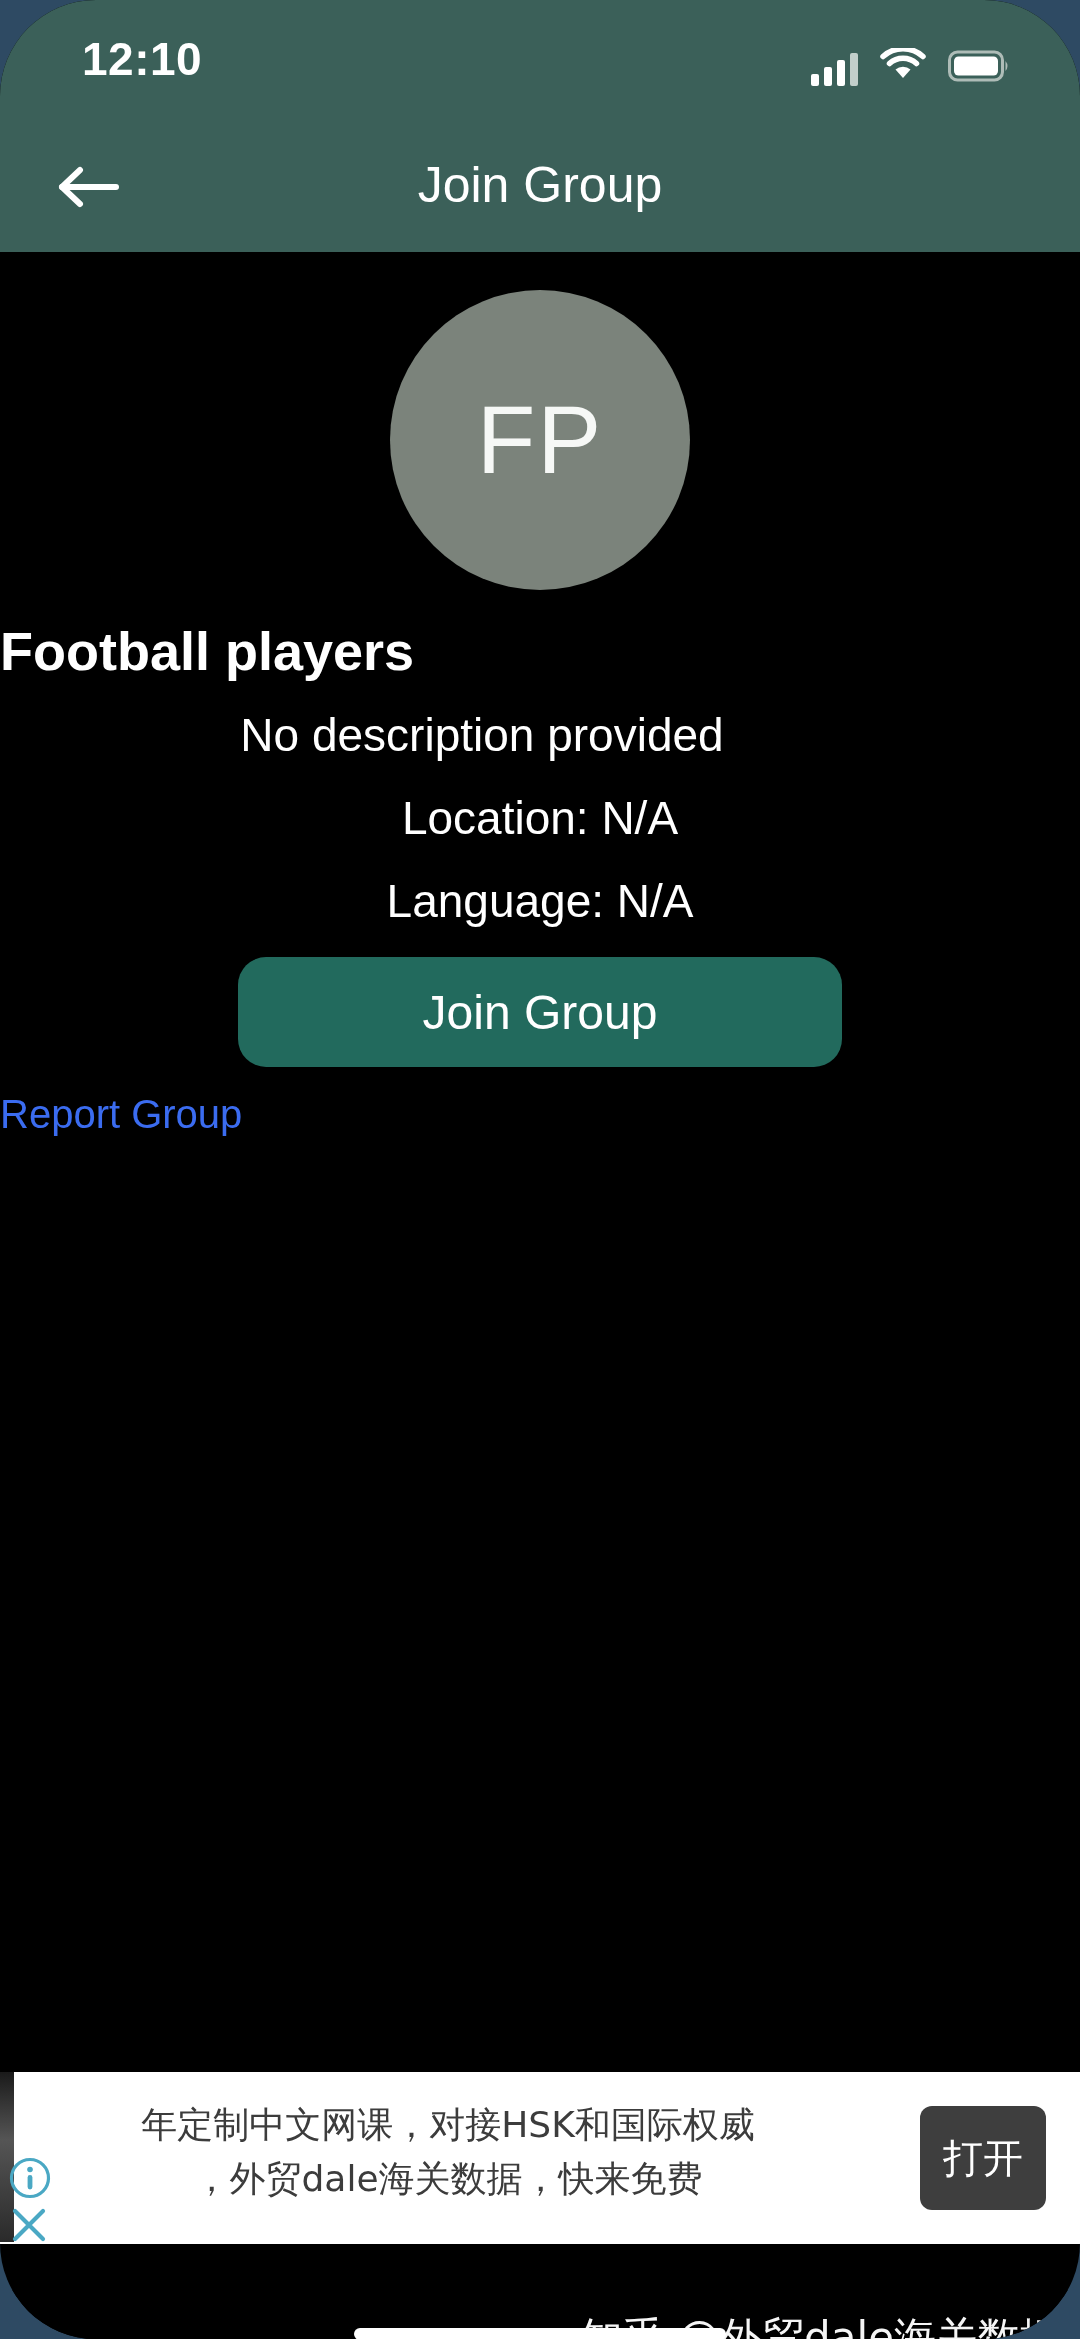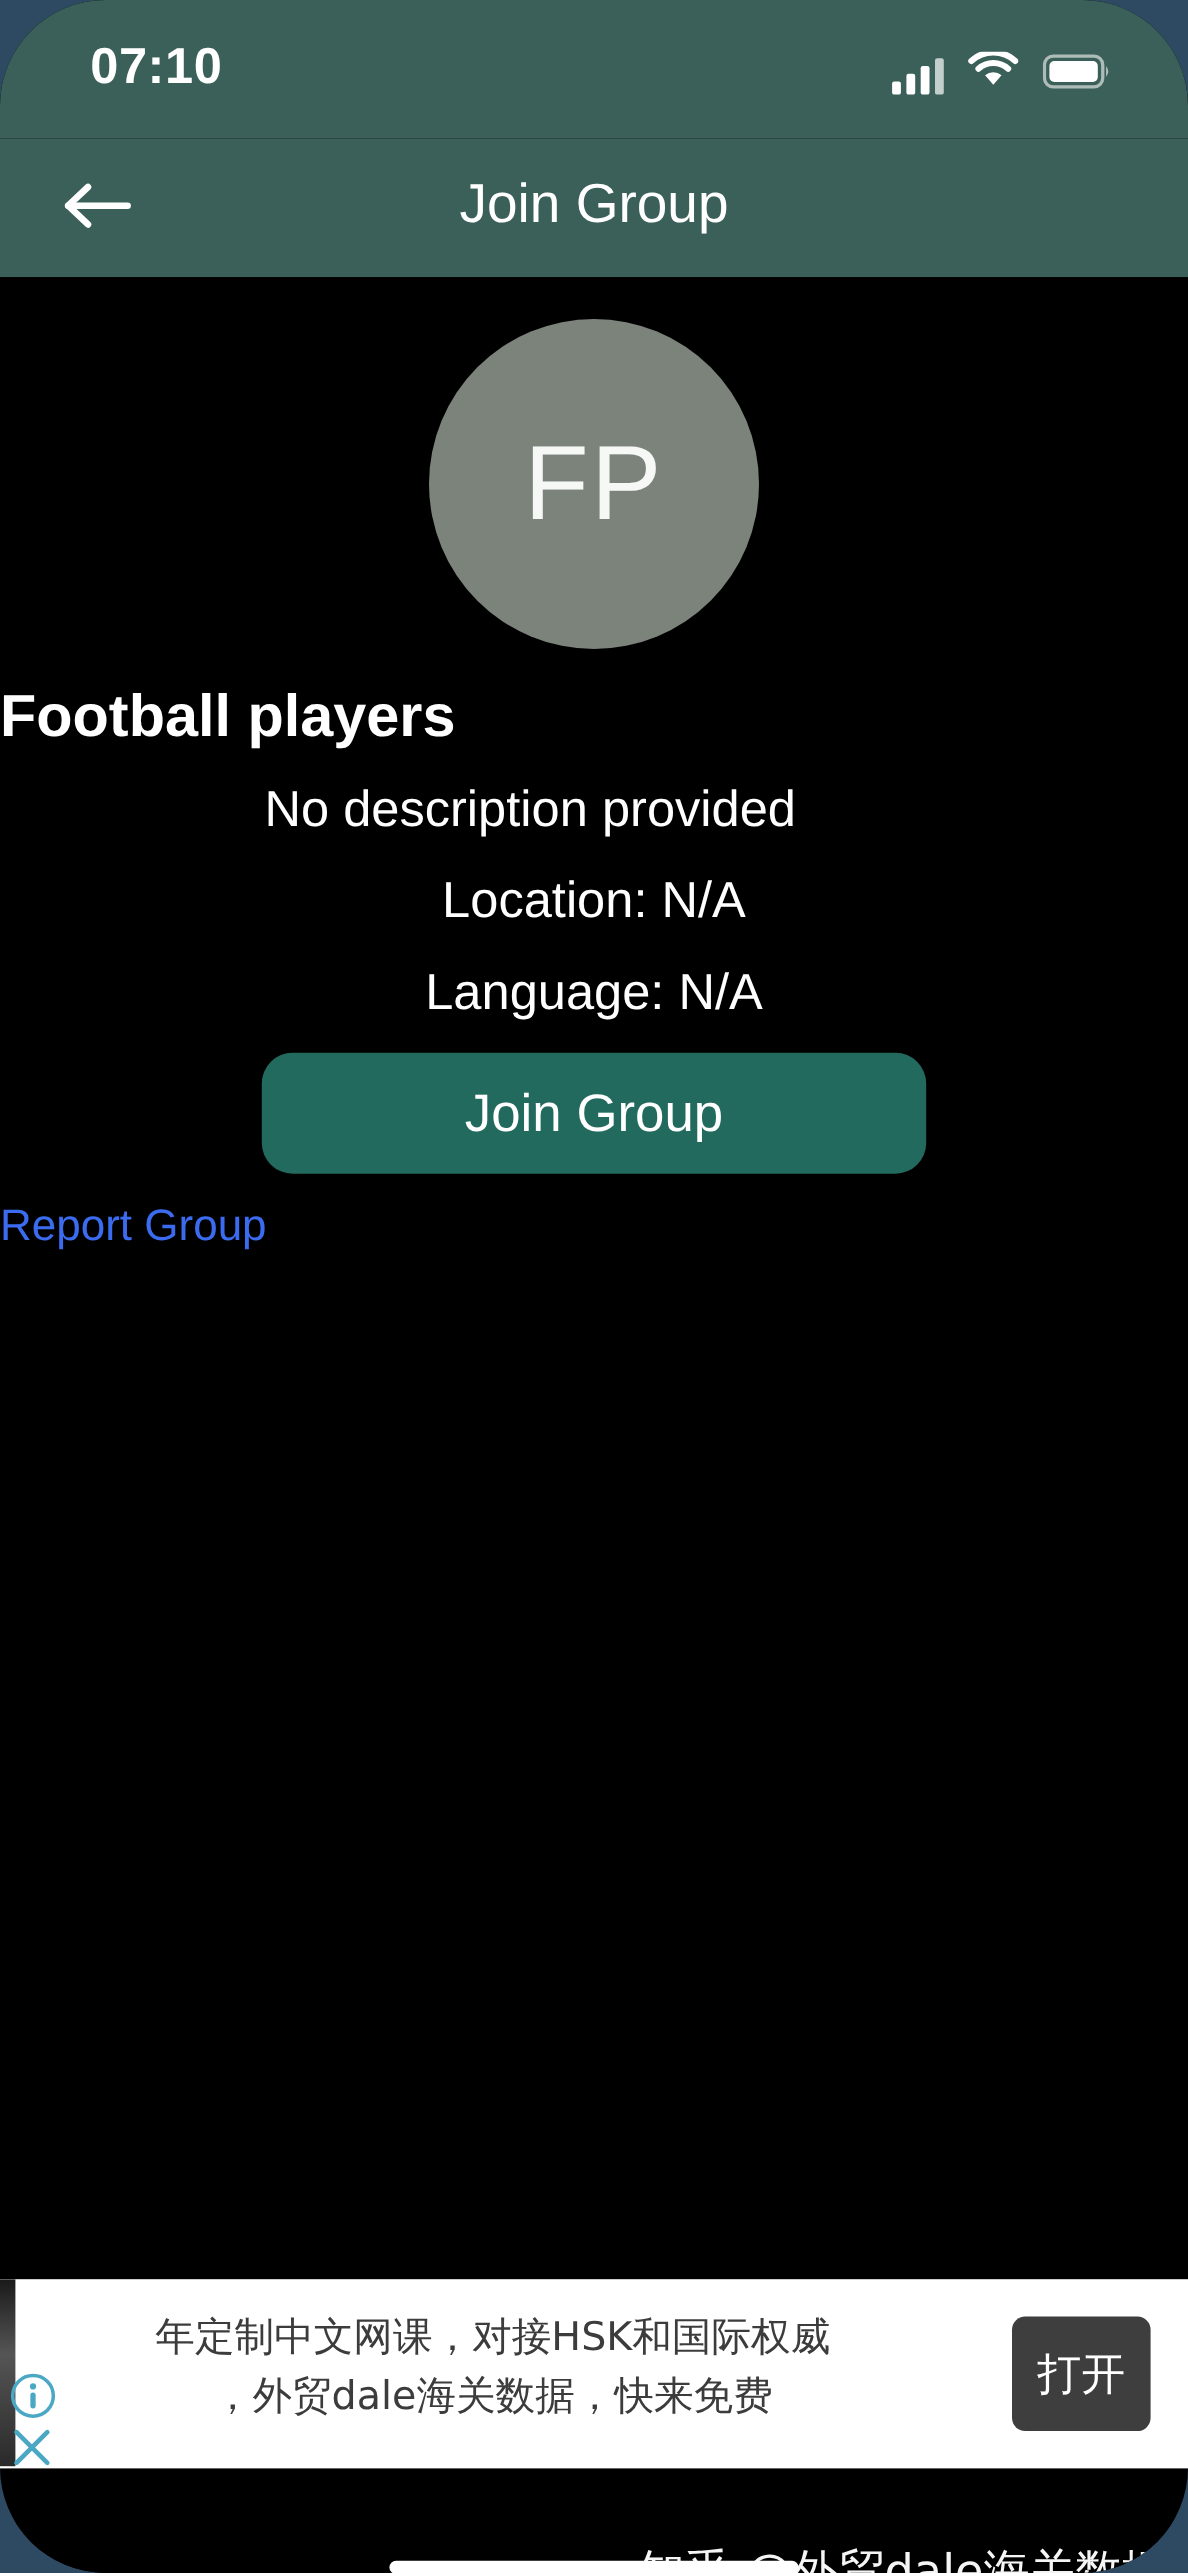--- a/index.html
+++ b/index.html
@@ -286,21 +286,21 @@
     opacity: 0.96;
     white-space: nowrap;
   }
 </style>
 </head>
 <body>
 
 <div id="phone">
 
   <div id="status-bar">
-    <div id="status-time">07:10</div>
+    <div id="status-time">12:10</div>
     <div id="status-icons">
       <span class="signal-bars">
         <i></i>
           <i></i>
           <i></i>
           <i></i>
       </span>
       <span>
         <svg class="wifi-icon" viewBox="0 0 46 34">
           <path d="M23 30 L15.5 21.5 A11.5 11.5 0 0 1 30.5 21.5 Z" fill="#ffffff"></path>

